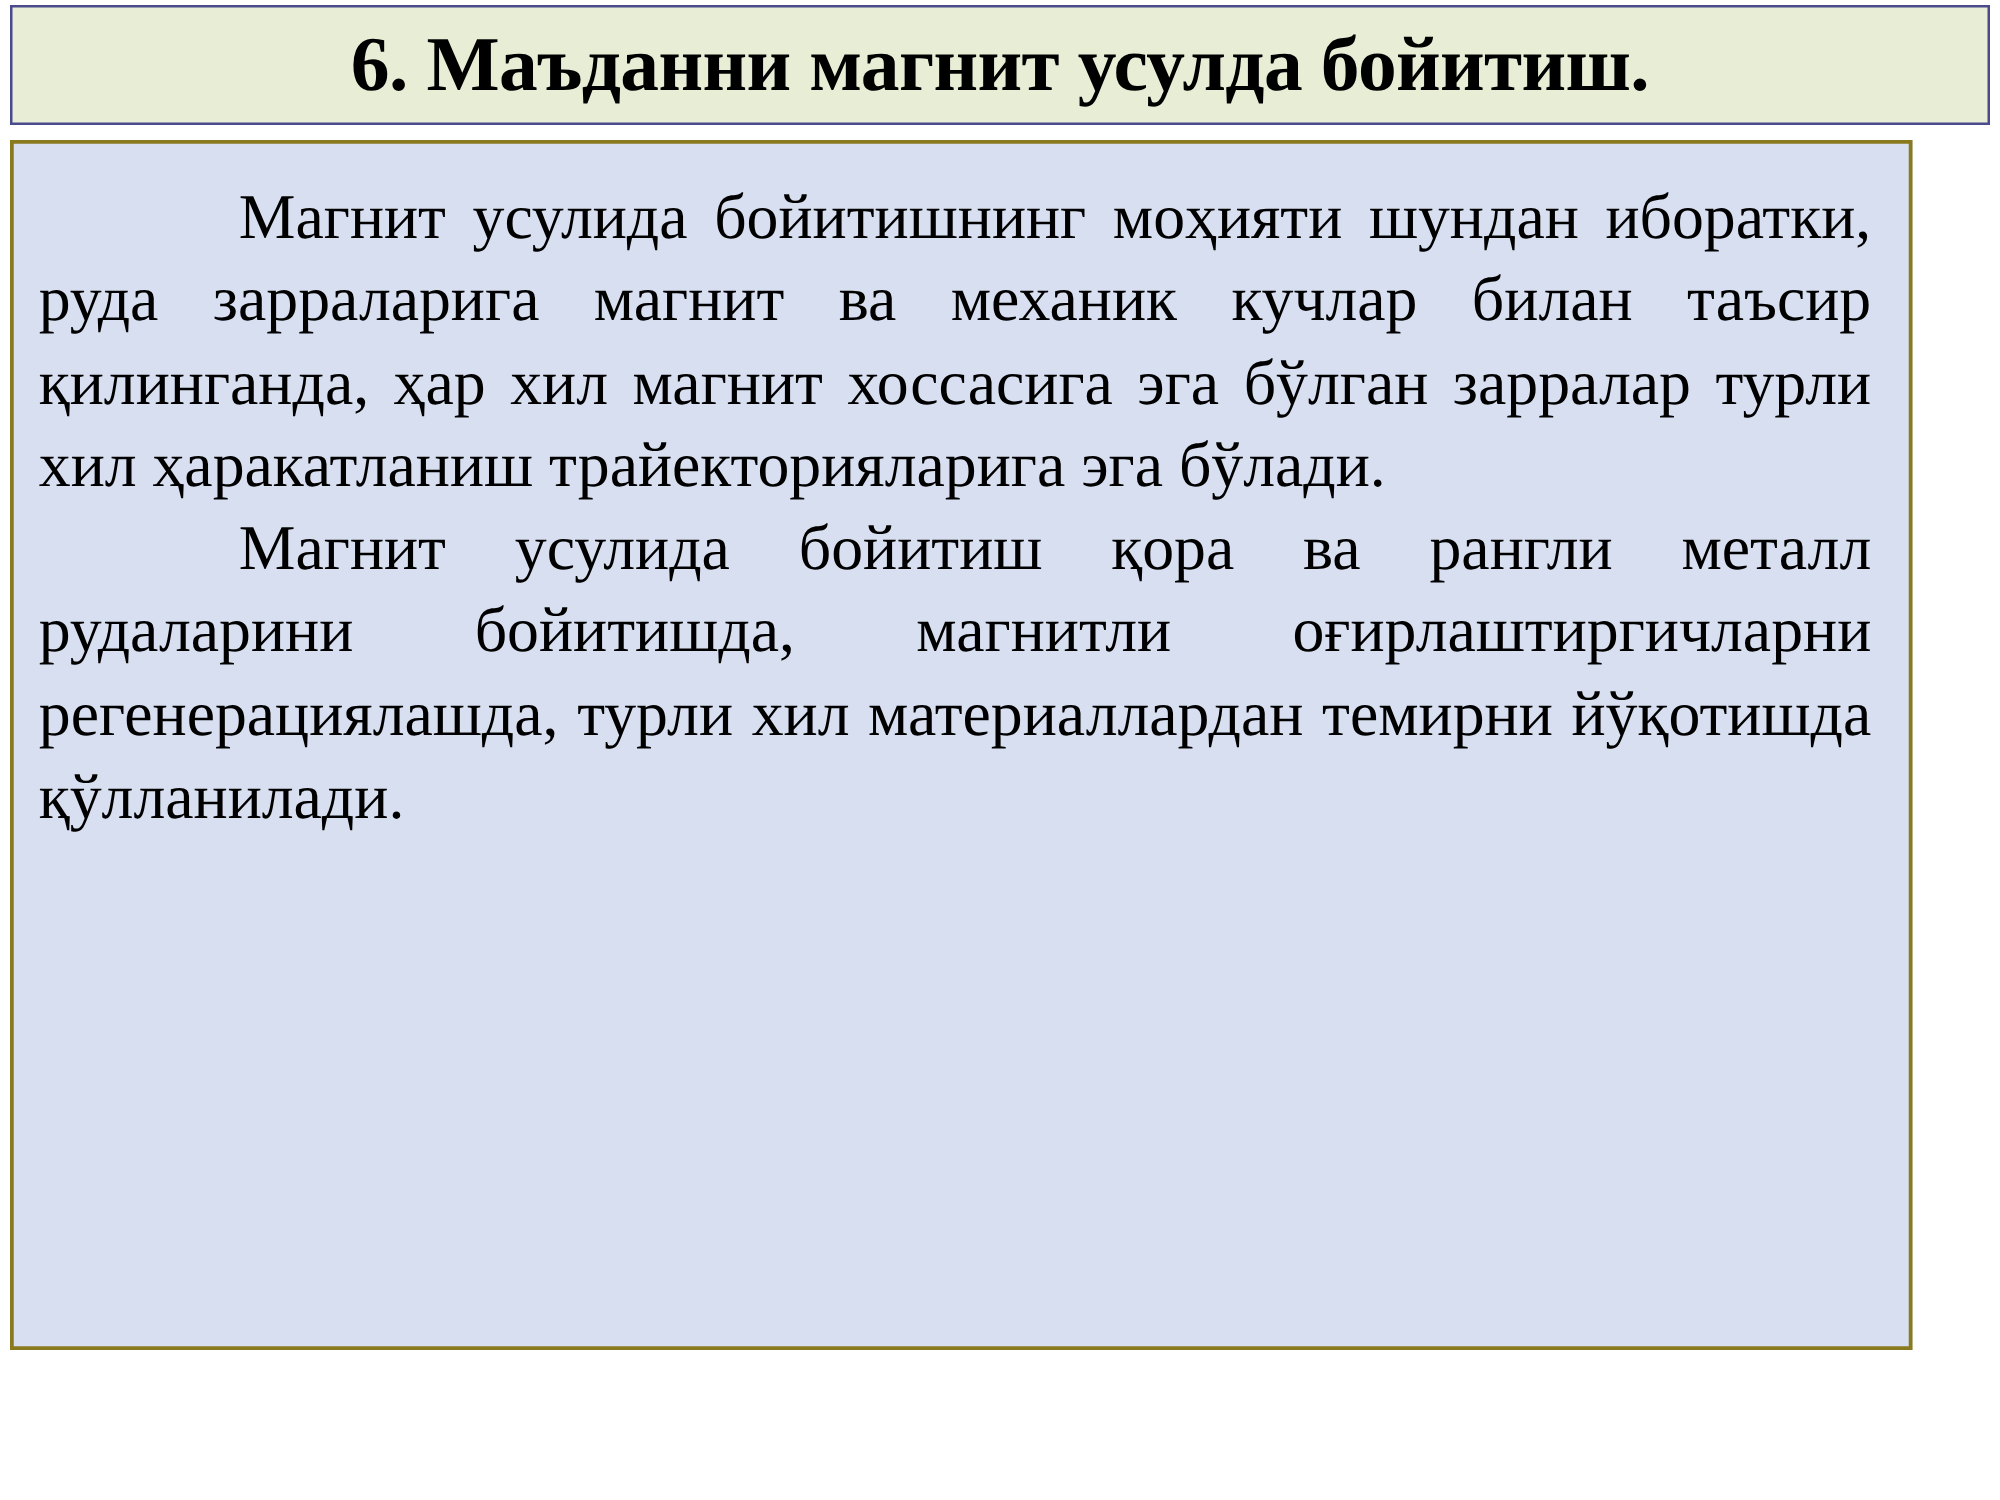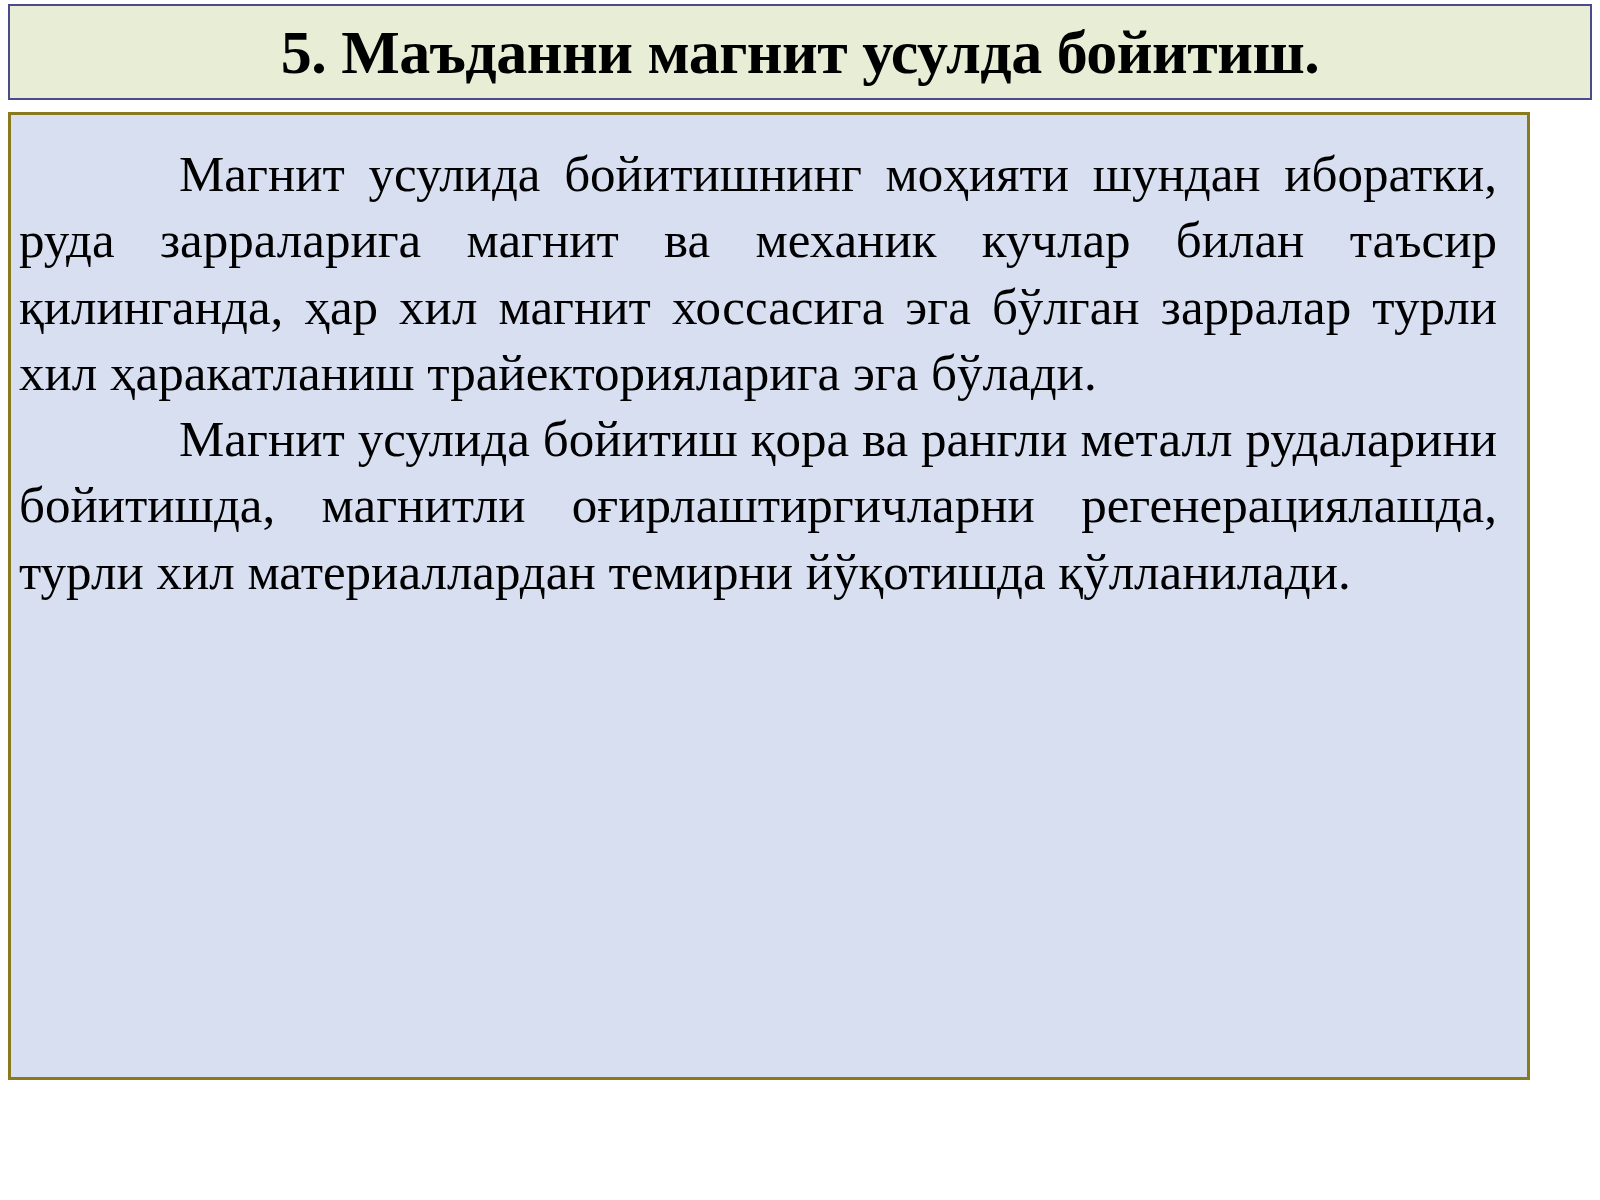--- a/index.html
+++ b/index.html
@@ -44,41 +44,41 @@
   }
   .body-box {
     position: absolute;
     left: 8px;
     top: 112px;
     width: 1522px;
     height: 968px;
     background: #d8dff0;
     border: 3px solid #8a7a1e;
     box-sizing: border-box;
-    padding: 26px 30px 20px 8px;
+    padding: 26px 30px 20px 20px;
   }
   .para {
     font-family: "Liberation Serif", serif;
     font-size: 51px;
     line-height: 1.30;
     color: #000000;
     text-align: justify;
     text-indent: 160px;
     margin: 0;
     hyphens: none;
   }
   .para:last-child { margin-bottom: 0; }
 </style>
 </head>
 <body>
 
 <div class="slide">
 
   <div class="title-bar">
-    <div class="title-text">5. Маъданни магнит усулда бойитиш.</div>
+    <div class="title-text">6. Маъданни магнит усулда бойитиш.</div>
   </div>
 
   <div class="body-box">
     <p class="para">Магнит усулида бойитишнинг моҳияти шундан иборатки, руда зарраларига магнит ва механик кучлар билан таъсир қилинганда, ҳар хил магнит хоссасига эга бўлган зарралар турли хил ҳаракатланиш трайекторияларига эга бўлади.</p>
     <p class="para">Магнит усулида бойитиш қора ва рангли металл рудаларини бойитишда, магнитли оғирлаштиргичларни регенерациялашда, турли хил материаллардан темирни йўқотишда қўлланилади.</p>
   </div>
 
 </div>
 
 </body></html>

